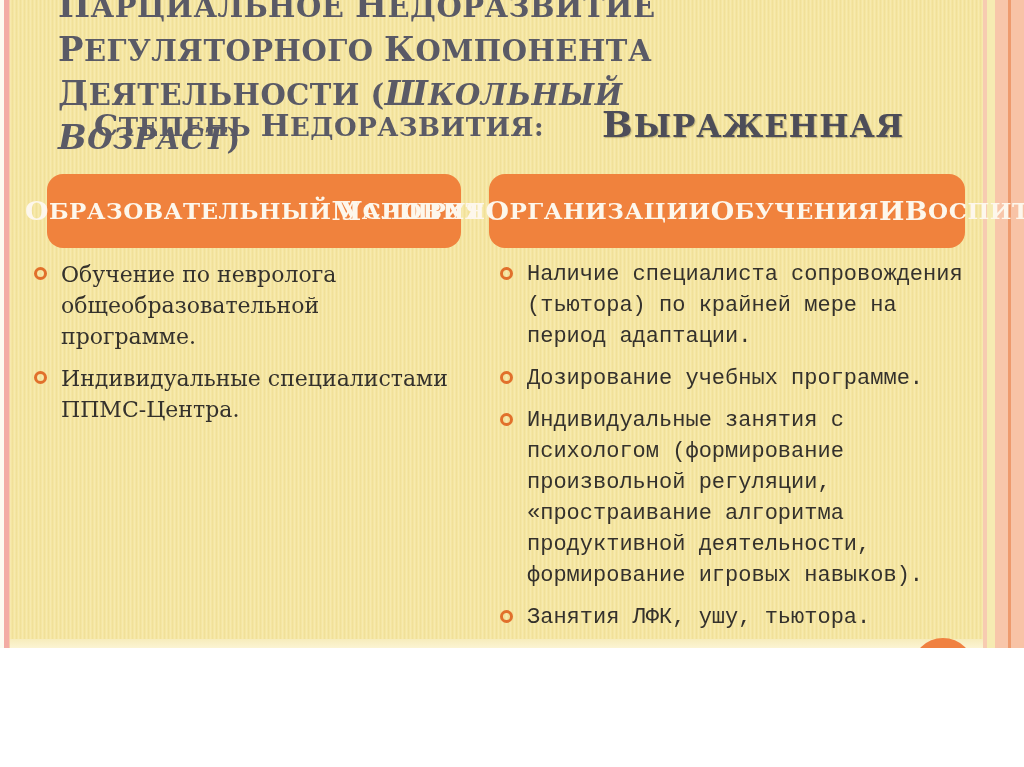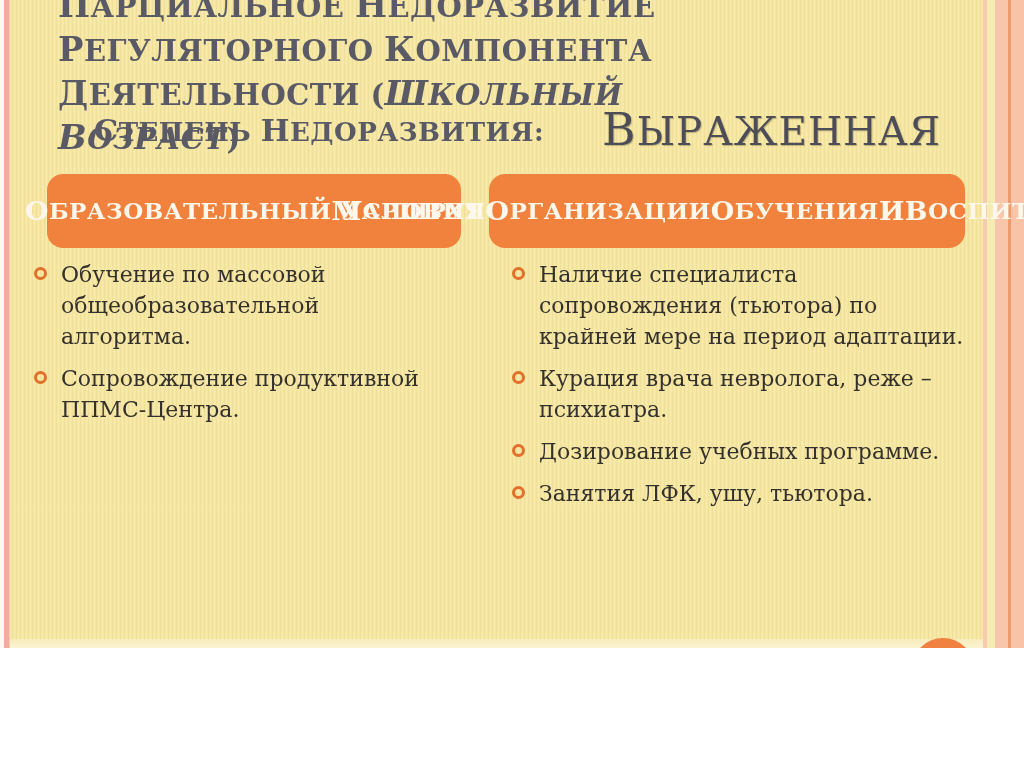--- a/index.html
+++ b/index.html
@@ -37,38 +37,38 @@
   }
   .italic { font-style:italic; }
   .subtitle-row {
     position:absolute; left:72px; top:103px; width:900px;
     display:flex; align-items:center;margin-left:22px;
   }
   .subtitle-label {
     color:#5A5A66; font-weight:bold; font-size:26px; letter-spacing:0.5px;
   }
   .severity-value {
-    margin-left:58px; color:#4D4D59; font-weight:normal; font-size:39px;
+    margin-left:58px; color:#4D4D59; font-weight:bold; font-size:31px;
     letter-spacing:1px; text-shadow:1px 1px 1px rgba(90,80,40,0.35);
   }
   .lead { font-size:1.17em; }
   
   .col-header {
     position:absolute; top:174px; height:74px; box-sizing:border-box;
     background:#F0823D; border-radius:16px;
     color:#FDF7EC; font-weight:bold; font-size:23px; line-height:30px;
     display:flex; align-items:center; justify-content:center; text-align:center;
     letter-spacing:0.5px;
   }
   .col-header.left  { left:47px;  width:414px; padding:0 28px; }
   .col-header.right { left:489px; width:476px; padding:0 28px; }
   
   .bullet-list { position:absolute; list-style:none; margin:0; padding:0; }
   .bullet-list.left  { left:34px;  top:259px; width:420px; }
-  .bullet-list.right { left:512px; top:259px; width:468px; }
+  .bullet-list.right { left:500px; top:259px; width:468px;font-family:Liberation Mono, monospace; }
   .bullet-item {
     display:flex; gap:14px; margin:0 0 11px 0;
     color:#34312C; font-size:22px; line-height:31px;
   }
   .ring {
     flex:0 0 auto; width:13px; height:13px; box-sizing:border-box;
     border:3.5px solid #E1702B; border-radius:50%; margin-top:8px;
     background:transparent;
   }
   .item-text { max-width:440px; }
@@ -93,40 +93,40 @@
     <span class="subtitle-label sc"><span class="lead">С</span>ТЕПЕНЬ <span class="lead">Н</span>ЕДОРАЗВИТИЯ:</span>
     <span class="severity-value sc"><span class="lead">В</span>ЫРАЖЕННАЯ</span>
   </div>
 
   <div class="col-header left sc"><span class="lead">О</span>БРАЗОВАТЕЛЬНЫЙ <span class="lead">М</span>АРШРУТ</div>
   <div class="col-header right sc"><span class="lead">У</span>СЛОВИЯ <span class="lead">О</span>РГАНИЗАЦИИ <span class="lead">О</span>БУЧЕНИЯ <span class="lead">И</span> <span class="lead">В</span>ОСПИТАНИЯ</div>
 
   <ul class="bullet-list left">
       <li class="bullet-item">
       <span class="ring"></span>
-      <span class="item-text">Обучение по массовой общеобразовательной алгоритма.</span>
+      <span class="item-text">Обучение по невролога общеобразовательной программе.</span>
     </li>
       <li class="bullet-item">
       <span class="ring"></span>
-      <span class="item-text">Сопровождение продуктивной ППМС-Центра.</span>
+      <span class="item-text">Индивидуальные специалистами ППМС-Центра.</span>
     </li>
     </ul>
 
   <ul class="bullet-list right">
       <li class="bullet-item">
       <span class="ring"></span>
       <span class="item-text">Наличие специалиста сопровождения (тьютора) по крайней мере на период адаптации.</span>
     </li>
       <li class="bullet-item">
       <span class="ring"></span>
-      <span class="item-text">Курация врача невролога, реже – психиатра.</span>
+      <span class="item-text">Дозирование учебных программе.</span>
     </li>
       <li class="bullet-item">
       <span class="ring"></span>
-      <span class="item-text">Дозирование учебных программе.</span>
+      <span class="item-text">Индивидуальные занятия с психологом (формирование произвольной регуляции, «простраивание алгоритма продуктивной деятельности, формирование игровых навыков).</span>
     </li>
       <li class="bullet-item">
       <span class="ring"></span>
       <span class="item-text">Занятия ЛФК, ушу, тьютора.</span>
     </li>
     </ul>
 
   <div class="deco-circle"></div>
 
 </div>

